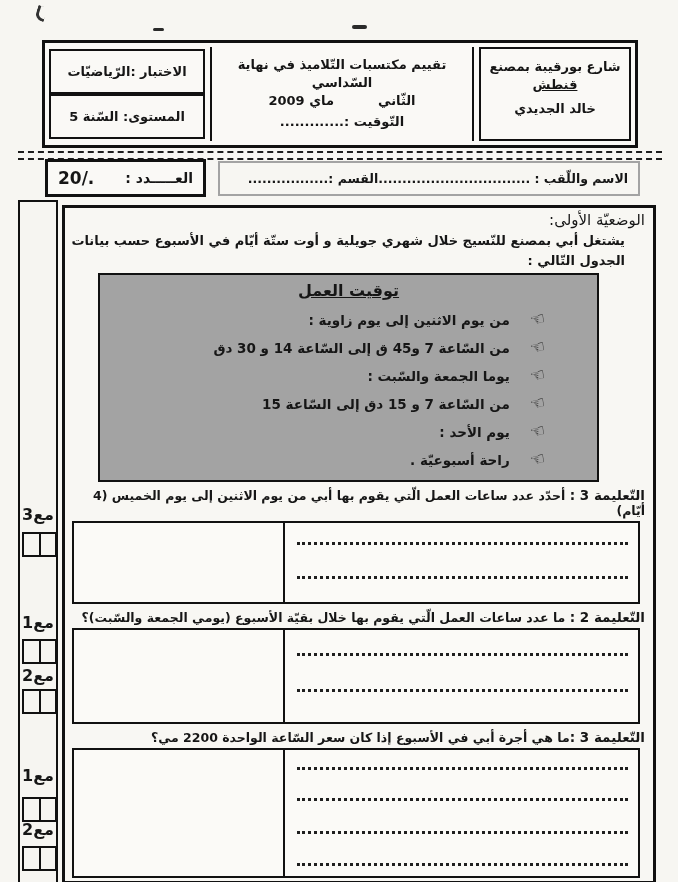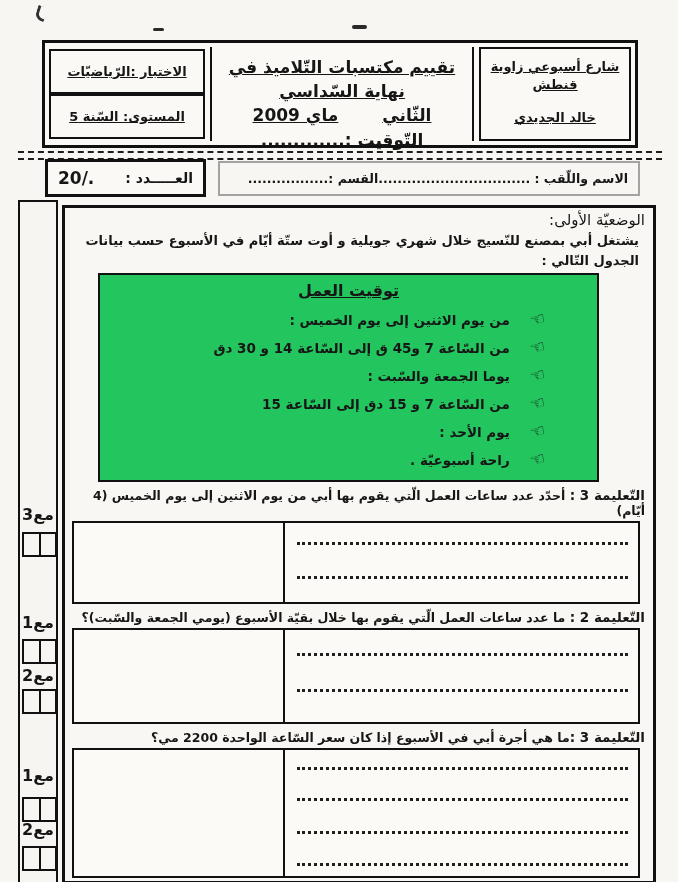--- a/index.html
+++ b/index.html
@@ -17,25 +17,25 @@
   }
   
   .artifact{position:absolute;background:#2a2a2a;border-radius:2px;}
   .squiggle{width:7px;height:12px;background:transparent;border-left:3px solid #333;border-bottom:3px solid #333;border-radius:0 0 0 8px;transform:rotate(18deg);}
   
   .header{
     position:absolute;left:42px;top:40px;width:596px;height:108px;
     border:3px solid #111;background:#faf9f6;
     display:flex;gap:5px;padding:4px;box-sizing:border-box;
   }
-  .h-cell{border:2px solid #111;box-sizing:border-box;font-weight:bold;text-decoration:underline;}
+  .h-cell{border:2px solid #111;box-sizing:border-box;font-weight:bold;}
   .h-school{width:152px;text-align:center;font-size:13px;padding-top:9px;line-height:1.35;}
   .h-school .u{text-decoration:underline;}
-  .h-school .teacher{margin-top:16px;}
-  .h-exam{flex:1;text-align:center;font-size:17px;padding-top:9px;line-height:1.4;border-top:none;border-bottom:none;}
+  .h-school .teacher{margin-top:7px;}
+  .h-exam{flex:1;text-align:center;font-size:13px;padding-top:9px;line-height:1.4;border-top:none;border-bottom:none;}
   .h-exam .row2{display:flex;justify-content:center;gap:44px;}
   .h-exam .row3{margin-top:2px;}
   .h-left{width:156px;display:flex;flex-direction:column;justify-content:space-between;border:none;padding:2px 0;}
   .h-sub{border:2px solid #111;height:42px;display:flex;align-items:center;justify-content:center;font-size:13px;}
   
   .sep{
     position:absolute;left:18px;top:151px;width:644px;height:5px;
     border-top:2px dashed #1c1c1c;border-bottom:2px dashed #1c1c1c;
   }
   
@@ -60,25 +60,25 @@
   .m-box{position:absolute;left:2px;width:31px;height:21px;border:2px solid #111;display:flex;}
   .m-box .half{flex:1;}
   .m-box .half:first-child{border-left:2px solid #111;}
   
   .main-box{
     position:absolute;left:62px;top:205px;width:594px;height:679px;
     border:3px solid #111;box-sizing:border-box;
     padding:3px 8px 0 5px;overflow:hidden;background:#f8f7f3;
   }
   .sit-title{font-size:15px;font-weight:normal;}
-  .statement{font-size:13px;font-weight:bold;margin:2px 6px 0 0;line-height:1.5;}
+  .statement{font-size:13px;font-weight:bold;margin:2px 20px 0 0;line-height:1.5;}
   
   .schedule{
     border:2px solid #111;margin:3px 46px 0 28px;
-    padding:4px 14px 12px;background:#22c55e;
+    padding:4px 14px 12px;background:#a3a3a3;
   }
   .schedule-title{text-align:center;font-size:16px;font-weight:bold;text-decoration:underline;margin-top:2px;}
   .sch-row{display:flex;align-items:center;gap:20px;padding-right:38px;margin-top:11px;font-size:13.5px;font-weight:bold;}
   .hand{font-size:17px;line-height:1;transform:rotate(-12deg);}
   
   .task{font-size:12.5px;margin-top:5px;font-weight:600;}
   .task b{font-size:13.5px;font-weight:bold;}
   .answer-box{border:2px solid #111;margin:3px 5px 0 2px;display:flex;background:#fbfaf7;}
   .ans-dots{width:63%;border-left:0;box-sizing:border-box;}
   .ans-dots{border-left:2px solid #111;}
@@ -92,21 +92,21 @@
 <body>
 
 <div class="page">
 
   <div class="artifact squiggle" style="left:36px;top:6px;"></div>
   <div class="artifact" style="left:153px;top:28px;width:11px;height:3px;"></div>
   <div class="artifact" style="left:352px;top:25px;width:15px;height:4px;"></div>
 
   <div class="header">
     <div class="h-cell h-school">
-      <div>شارع أسبوعي زاوية</div>
+      <div>شارع بورقيبة بمصنع</div>
       <div class="u">قنطش</div>
       <div class="teacher">خالد الجديدي</div>
     </div>
     <div class="h-cell h-exam">
       <div>تقييم مكتسبات التّلاميذ في نهاية السّداسي</div>
       <div class="row2">
         <span>الثّاني</span>
         <span>ماي 2009</span>
       </div>
       <div class="row3">التّوقيت :.............</div>
@@ -155,21 +155,21 @@
 
   <div class="main-box">
     <div class="sit-title">الوضعيّة الأولى:</div>
     <div class="statement">يشتغل أبي بمصنع للنّسيج خلال شهري جويلية و أوت ستّة أيّام في الأسبوع حسب بيانات</div>
     <div class="statement" style="margin-top:0;">الجدول التّالي :</div>
 
     <div class="schedule">
       <div class="schedule-title">توقيت العمل</div>
       <div class="sch-row">
         <span class="hand">☜</span>
-        <span>من يوم الاثنين  إلى يوم الخميس :</span>
+        <span>من يوم الاثنين  إلى يوم زاوية :</span>
       </div>
       <div class="sch-row">
         <span class="hand">☜</span>
         <span>من السّاعة 7 و45 ق إلى السّاعة 14 و 30 دق</span>
       </div>
       <div class="sch-row">
         <span class="hand">☜</span>
         <span>يوما الجمعة والسّبت :</span>
       </div>
       <div class="sch-row">

